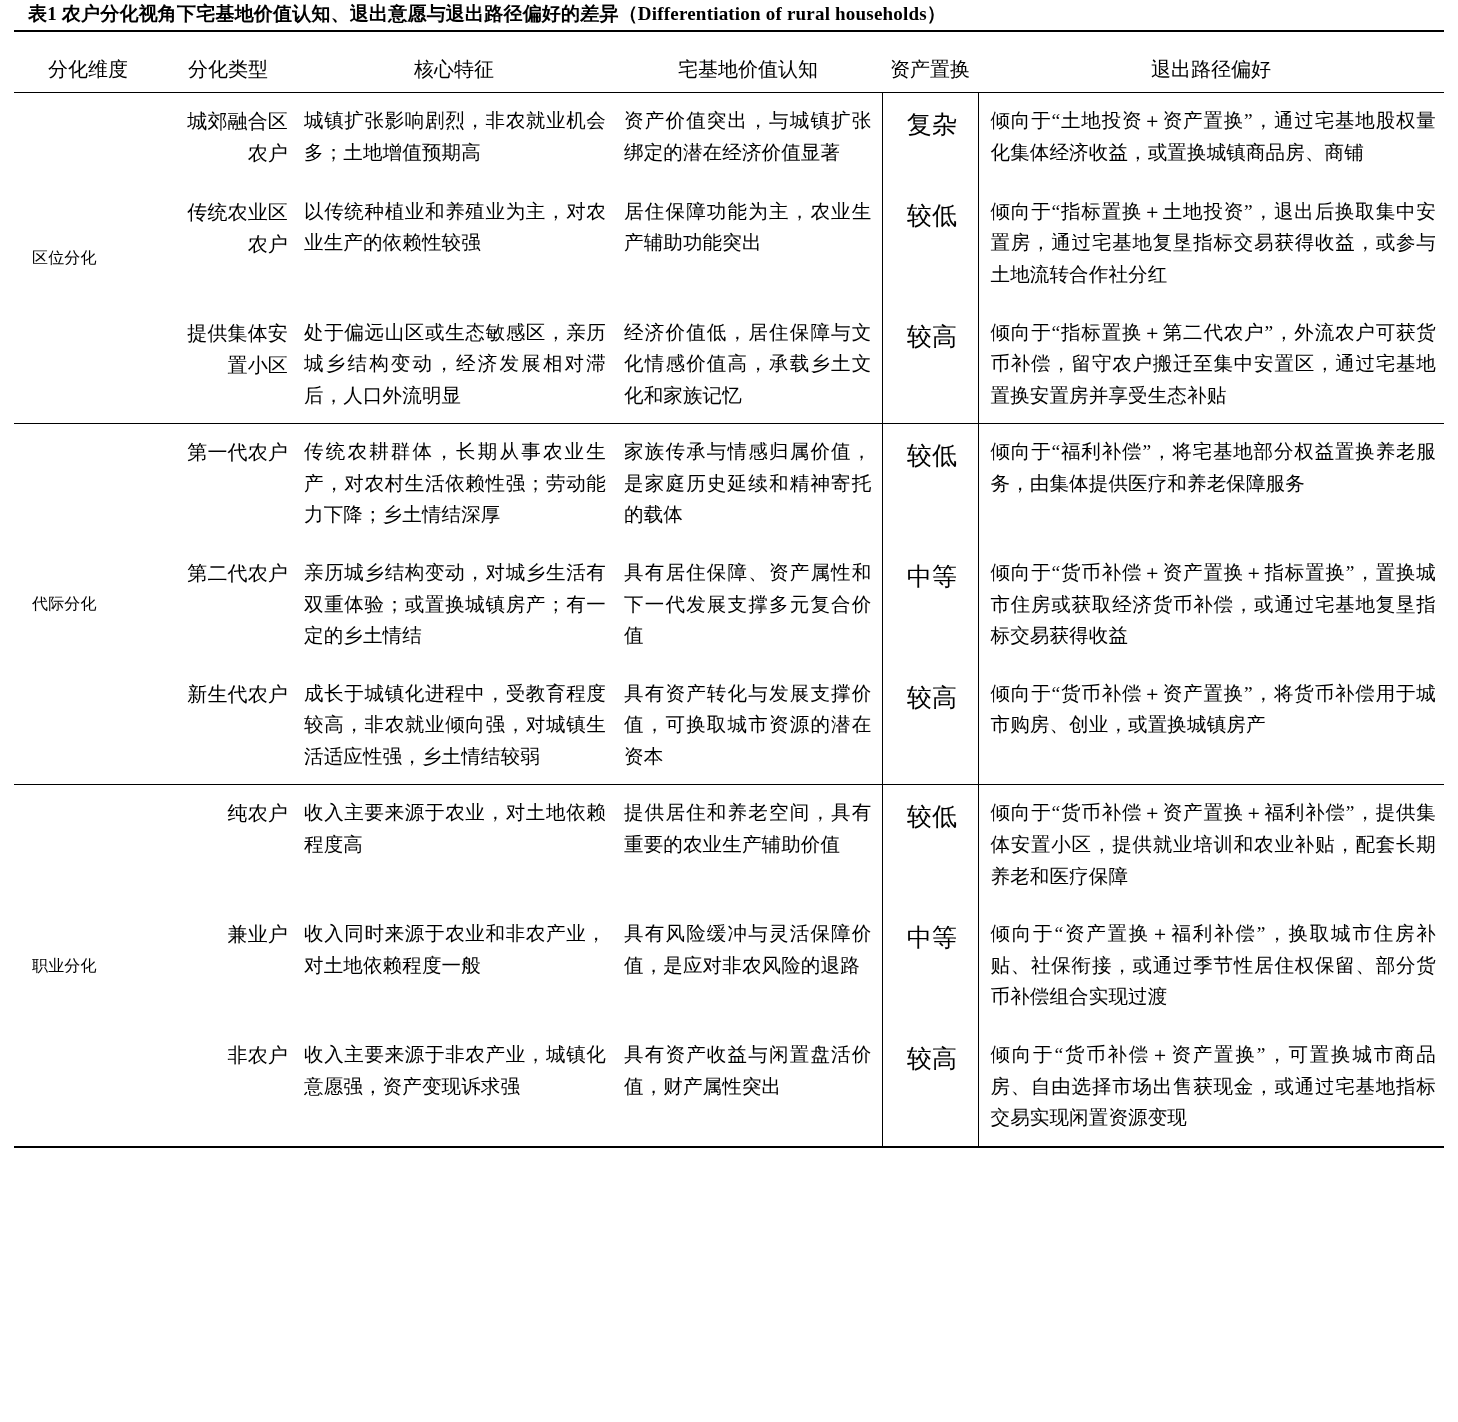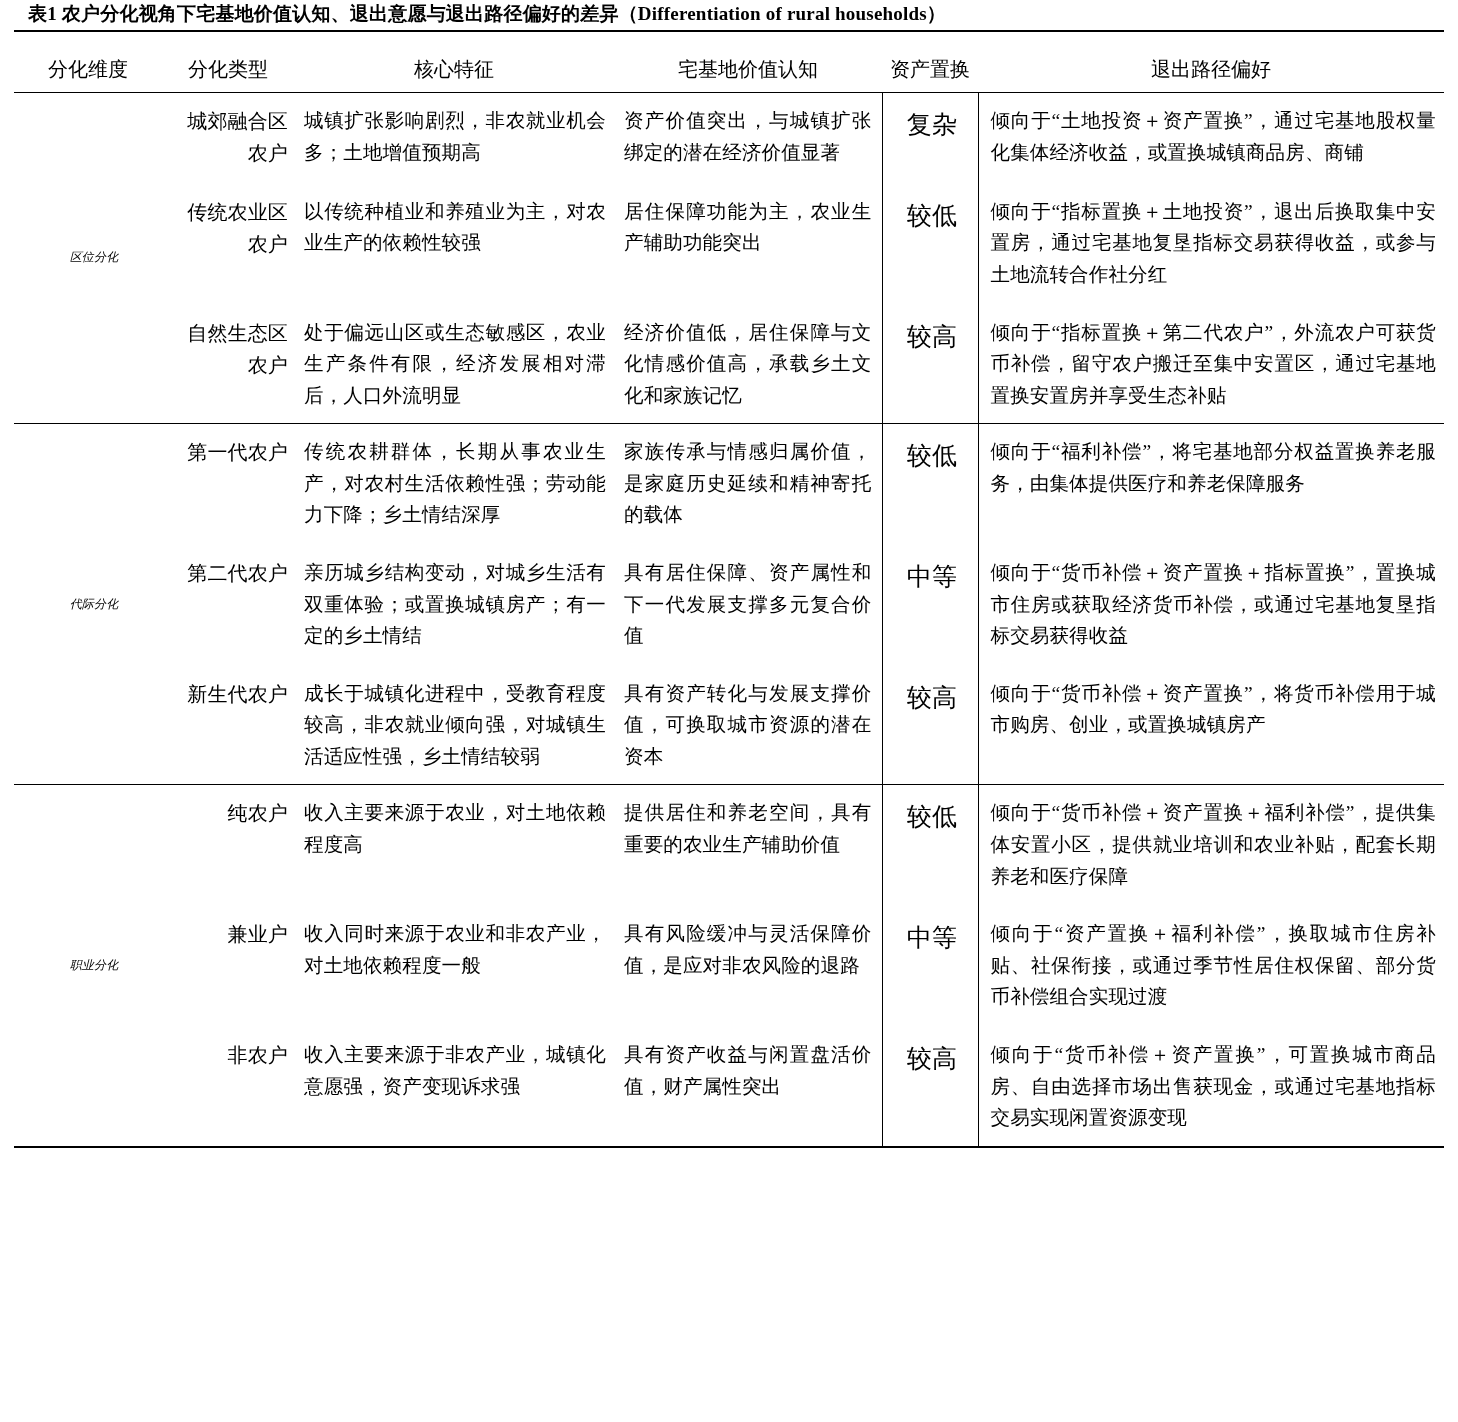--- a/index.html
+++ b/index.html
@@ -62,26 +62,25 @@
   .rule-bottom {
     border-bottom: 2.5px solid #000;
   }
   tbody td {
     vertical-align: top;
     padding: 12px 6px 12px 6px;
     line-height: 1.62;
     letter-spacing: 0.15px;
   }
   td.dim {
-    text-align: center;
+    text-align: left;
     vertical-align: middle;
     padding-left: 18px;
-    font-size: 12px;
-    white-space: nowrap;
-    font-style: italic;
+    font-size: 16px;
+    white-space: nowrap;
   }
   td.type {
     text-align: right;
     padding-left: 18px;
     font-size: 20px;
   }
   td.feat, td.cog, td.path {
     text-align: justify;
     text-justify: inter-ideograph;
     font-size: 19.5px;
@@ -138,22 +137,22 @@
         <td class="path">倾向于“土地投资＋资产置换”，通过宅基地股权量化集体经济收益，或置换城镇商品房、商铺</td>
       </tr>
       <tr class="sub-gap">
         <td class="type">传统农业区农户</td>
         <td class="feat">以传统种植业和养殖业为主，对农业生产的依赖性较强</td>
         <td class="cog vsep">居住保障功能为主，农业生产辅助功能突出</td>
         <td class="will vsep">较低</td>
         <td class="path">倾向于“指标置换＋土地投资”，退出后换取集中安置房，通过宅基地复垦指标交易获得收益，或参与土地流转合作社分红</td>
       </tr>
       <tr class="sub-gap">
-        <td class="type">自然生态区农户</td>
-        <td class="feat">处于偏远山区或生态敏感区，农业生产条件有限，经济发展相对滞后，人口外流明显</td>
+        <td class="type">提供集体安置小区</td>
+        <td class="feat">处于偏远山区或生态敏感区，亲历城乡结构变动，经济发展相对滞后，人口外流明显</td>
         <td class="cog vsep">经济价值低，居住保障与文化情感价值高，承载乡土文化和家族记忆</td>
         <td class="will vsep">较高</td>
         <td class="path">倾向于“指标置换＋第二代农户”，外流农户可获货币补偿，留守农户搬迁至集中安置区，通过宅基地置换安置房并享受生态补贴</td>
       </tr>
 
       <tr class="rule-group">
         <td class="dim rule-group" rowspan="3">代际分化</td>
         <td class="type rule-group">第一代农户</td>
         <td class="feat rule-group">传统农耕群体，长期从事农业生产，对农村生活依赖性强；劳动能力下降；乡土情结深厚</td>
         <td class="cog vsep rule-group">家族传承与情感归属价值，是家庭历史延续和精神寄托的载体</td>

